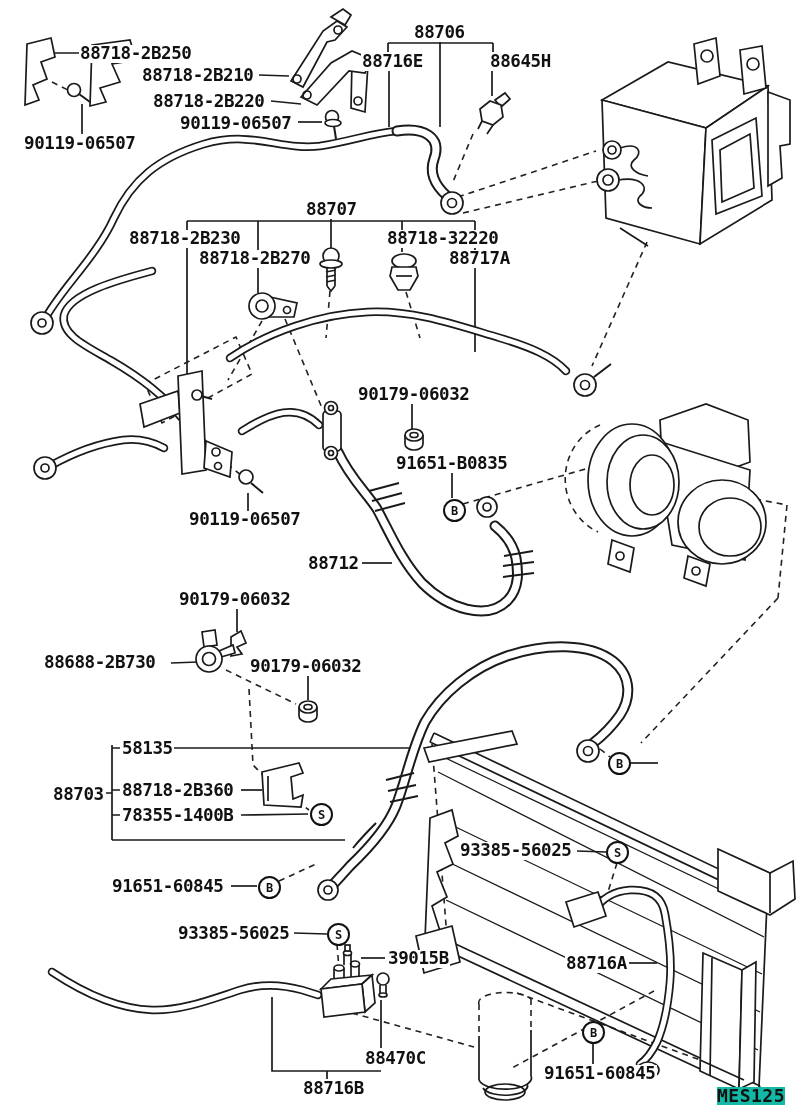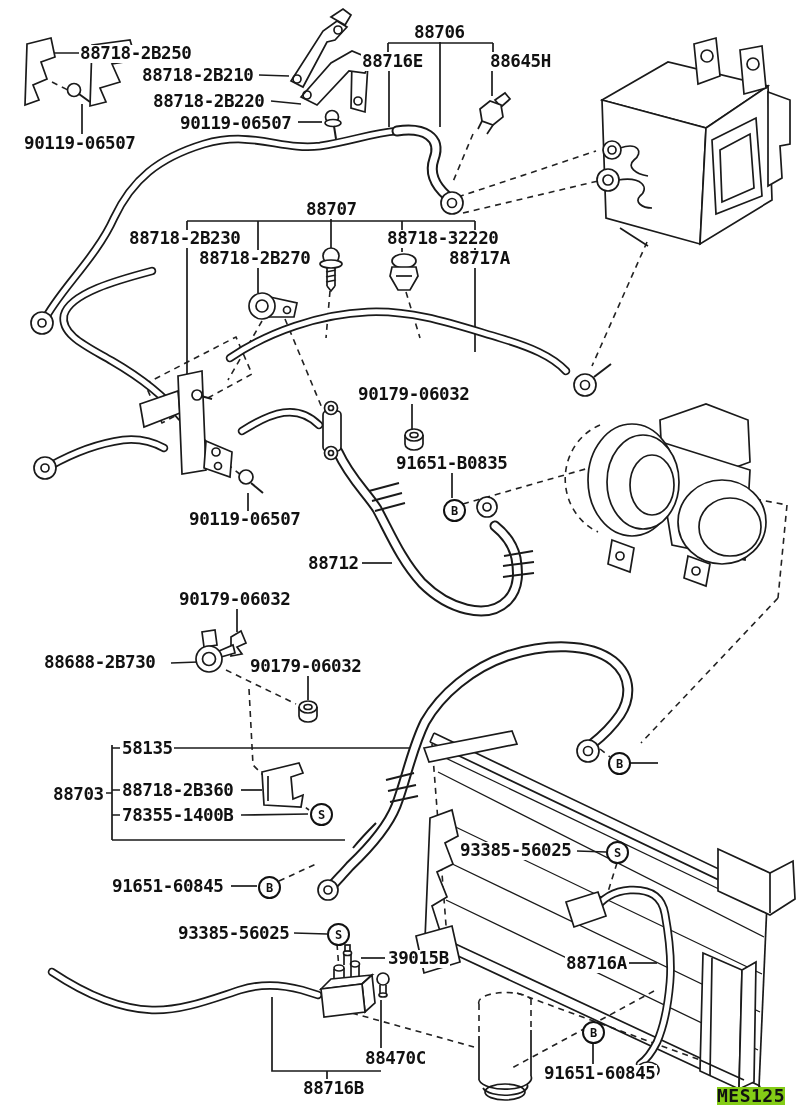--- a/index.html
+++ b/index.html
@@ -5,21 +5,21 @@
   html,body{margin:0;padding:0;background:#fff;}
   #stage{position:relative;width:800px;height:1114px;background:#fff;overflow:hidden;
          font-family:"DejaVu Sans Mono",monospace;}
   #art{position:absolute;left:0;top:0;}
   .plabel{position:absolute;font:700 17.5px "DejaVu Sans Mono",monospace;color:#111;
           background:#fff;line-height:1;white-space:nowrap;padding:0 1px;letter-spacing:-.4px;}
   .callout{position:absolute;width:19px;height:19px;border:2px solid #111;border-radius:50%;
            background:#fff;color:#111;font:700 12px "DejaVu Sans Mono",monospace;
            display:flex;align-items:center;justify-content:center;}
   .figcode{position:absolute;font:700 18px "DejaVu Sans Mono",monospace;color:#111;
-           letter-spacing:.5px;background:#84cc16;line-height:1;}
+           letter-spacing:.5px;background:#14b8a6;line-height:1;}
   
   .ln{stroke:#1a1a1a;stroke-width:1.7;fill:none;}
   .lnf{stroke:#1a1a1a;stroke-width:1.7;fill:#fff;}
   .thin{stroke:#1a1a1a;stroke-width:1.3;fill:none;}
   .dsh{stroke:#222;stroke-width:1.6;fill:none;stroke-dasharray:6 5;}
   .po{stroke:#1a1a1a;stroke-width:8.5;fill:none;stroke-linecap:round;}
   .pi{stroke:#fff;stroke-width:5;fill:none;stroke-linecap:round;}
   .ho{stroke:#1a1a1a;stroke-width:11;fill:none;stroke-linecap:round;}
   .hi{stroke:#fff;stroke-width:7;fill:none;stroke-linecap:round;}
   .tk{stroke:#1a1a1a;stroke-width:2;fill:none;}

